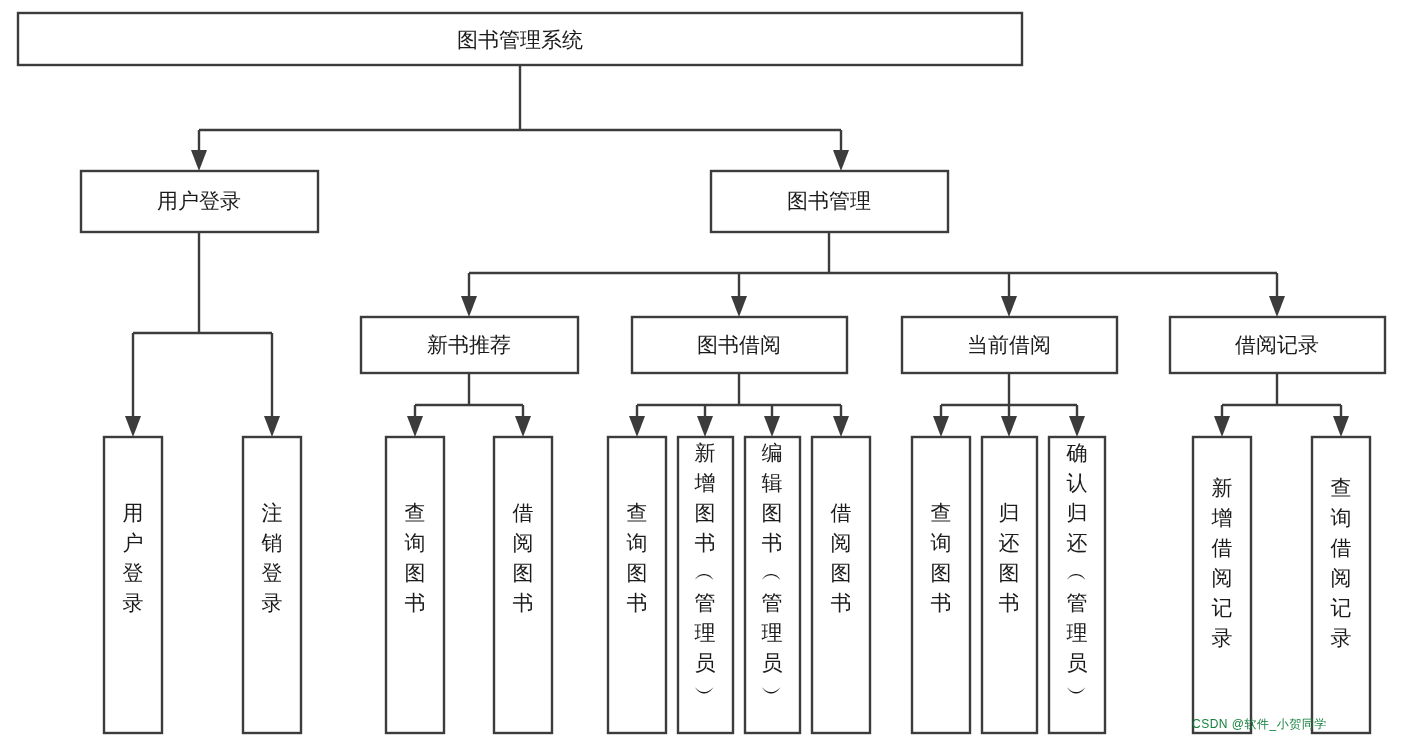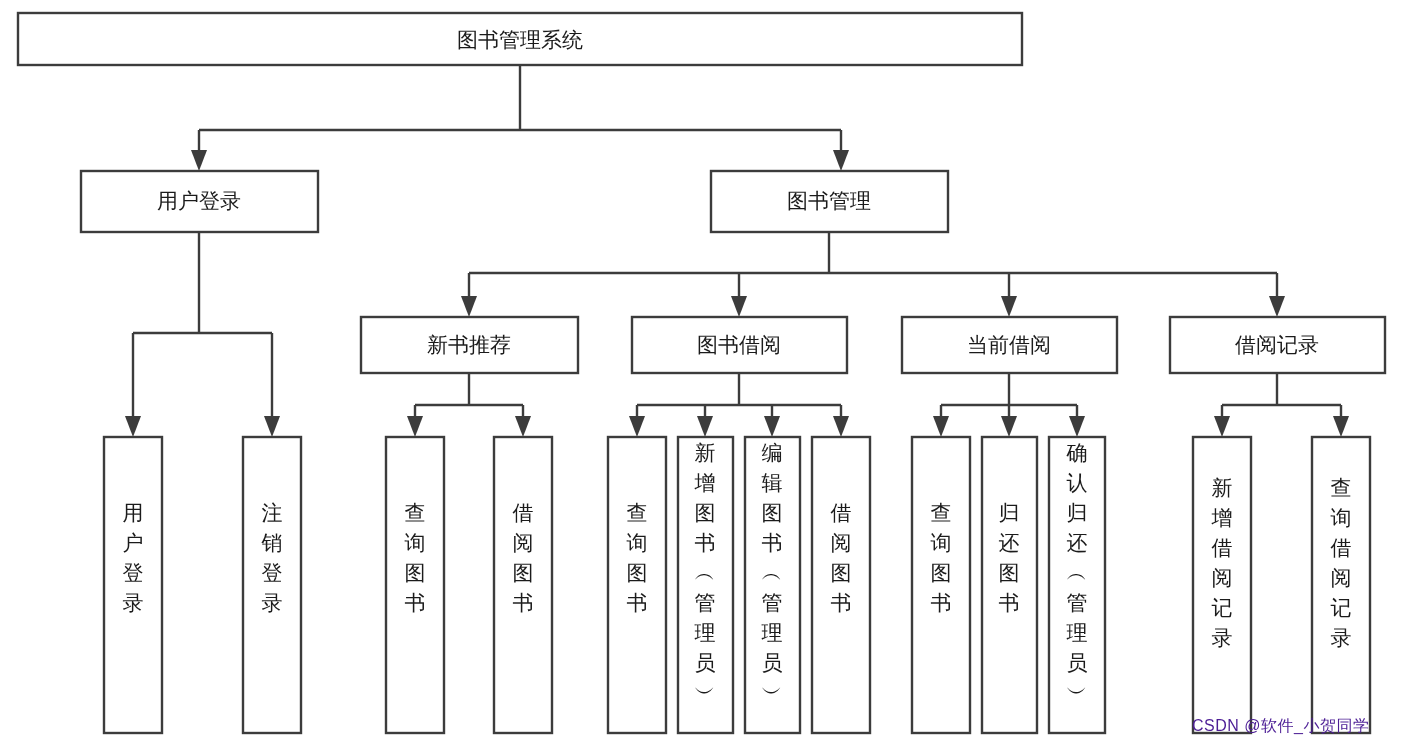--- a/index.html
+++ b/index.html
@@ -51,23 +51,23 @@
   }
   .node-label-vertical {
     fill: #1b1b1b;
     font-family: "Liberation Sans", "DejaVu Sans", sans-serif;
     font-size: 21px;
     text-anchor: middle;
   }
   .watermark {
     position: absolute;
     fill: none;
-    color: #4c1d95;
-    font-family: "Liberation Sans", "DejaVu Sans", sans-serif;
-    font-size: 16px;
+    color: #15803d;
+    font-family: "Liberation Sans", "DejaVu Sans", sans-serif;
+    font-size: 12px;
     letter-spacing: 0.5px;
     white-space: nowrap;
     user-select: none;
   }
 </style>
 </head>
 <body>
 
 <div id="diagram-root">
 

